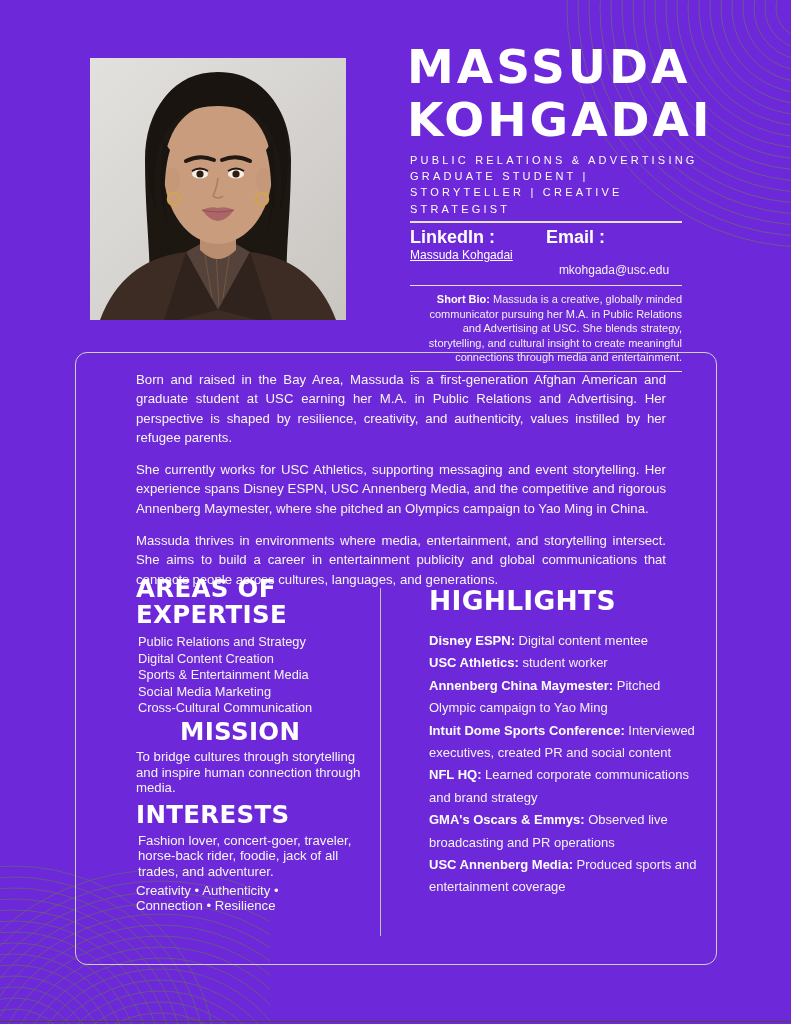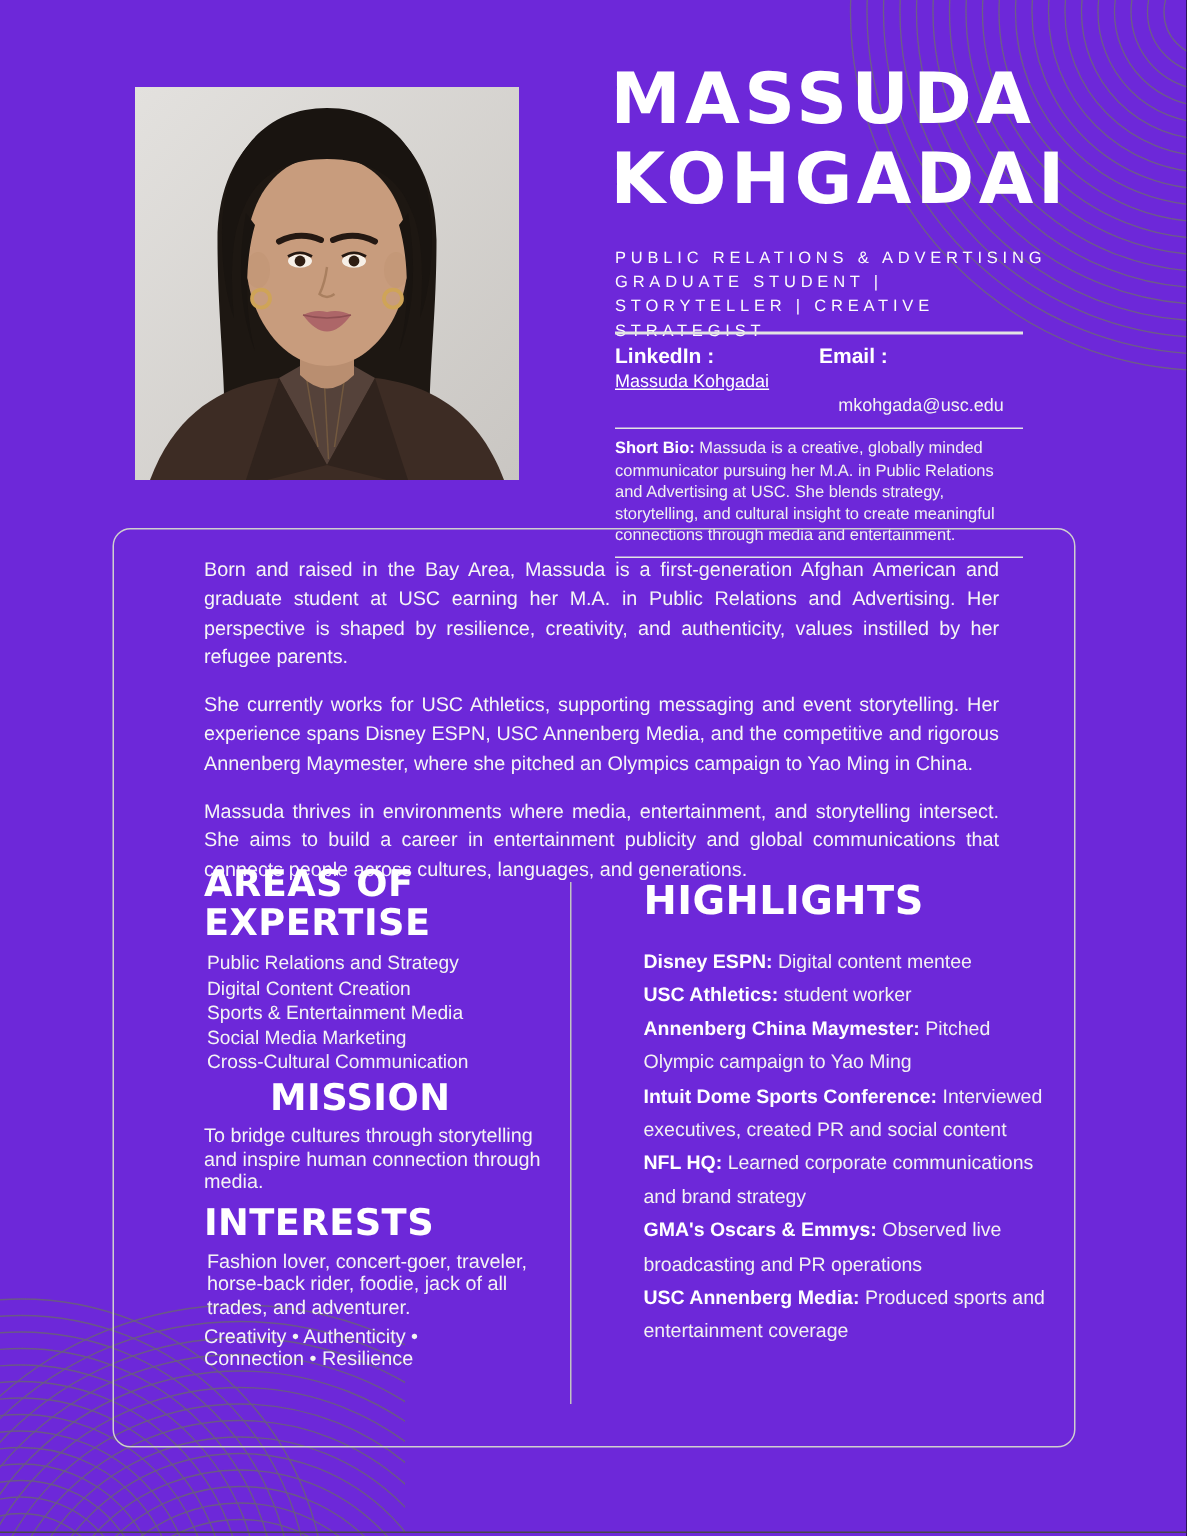--- a/index.html
+++ b/index.html
@@ -7,32 +7,32 @@
         color:#fff;font-family:"Liberation Sans",sans-serif;}
   .deco{position:absolute;pointer-events:none;}
   .deco-tr{top:0;right:0;}
   .deco-bl{left:0;bottom:0;}
   .bottom-line{position:absolute;left:0;right:0;bottom:2px;height:1.5px;background:#474747;}
 
   .photo{position:absolute;left:90px;top:58px;width:256px;height:262px;overflow:hidden;}
 
   .name{position:absolute;left:407px;top:40px;font-family:"DejaVu Sans",sans-serif;
         font-weight:bold;font-size:47px;line-height:53px;letter-spacing:3px;white-space:nowrap;}
-  .subtitle{position:absolute;left:410px;top:164px;font-size:11px;line-height:16.2px;
+  .subtitle{position:absolute;left:410px;top:152px;font-size:11px;line-height:16.2px;
         letter-spacing:3.2px;color:#fdfdfd;}
   .contact{position:absolute;left:410px;top:221px;width:272px;}
   .rule{height:1.5px;background:#e3e3e3;}
   .contact-grid{display:flex;margin-top:6px;}
   .contact-col{width:136px;}
-  .contact-label{font-weight:bold;font-size:14px;line-height:16px;}
+  .contact-label{font-weight:bold;font-size:18px;line-height:16px;}
   .contact-link{display:inline-block;font-size:12px;line-height:16px;color:#fff;
         text-decoration:underline;margin-top:1px;cursor:pointer;}
   .contact-value{font-size:12px;line-height:16px;margin-top:17px;color:#f3f3f3;text-align:center;}
   .contact .rule2{margin-top:7px;}
-  .short-bio{margin:6px 0 6px;font-size:11px;line-height:14.6px;color:#f1f1f1;}
+  .short-bio{margin:6px 0 6px;font-size:11px;line-height:14.6px;color:#f1f1f1;text-align:right;}
   .short-bio b{color:#fff;}
 
   .bio-box{position:absolute;left:75px;top:352px;width:642px;height:613px;
         border:1.6px solid #cfcfcf;border-radius:12px;box-sizing:border-box;}
   .about{position:absolute;left:60px;top:17px;width:530px;}
   .about p{margin:0 0 13px;font-size:13.2px;line-height:19.3px;text-align:justify;color:#f6f6f6;}
 
   .col-divider{position:absolute;left:304px;top:235px;width:1.2px;height:348px;background:#c2c2c2;}
 
   h2{font-family:"DejaVu Sans",sans-serif;font-weight:bold;margin:0;letter-spacing:0.3px;color:#fff;}

